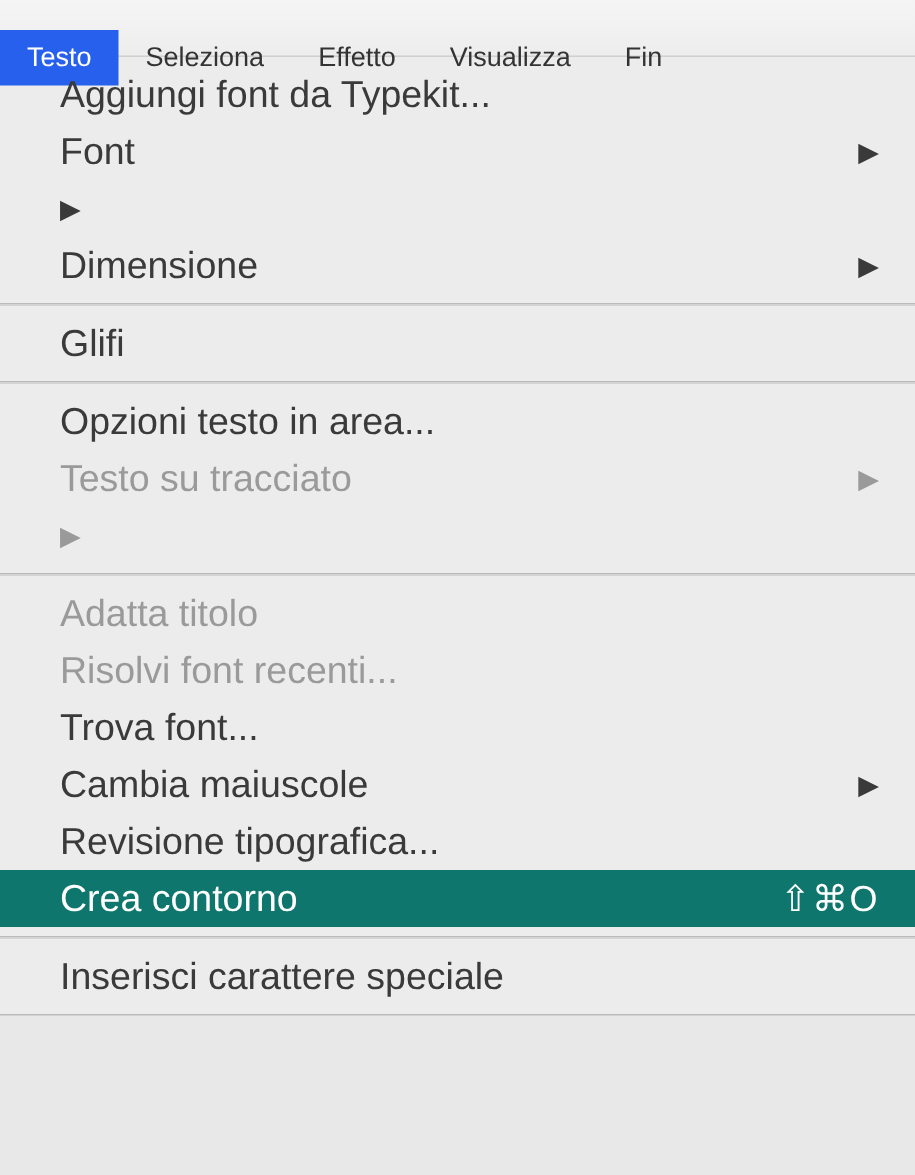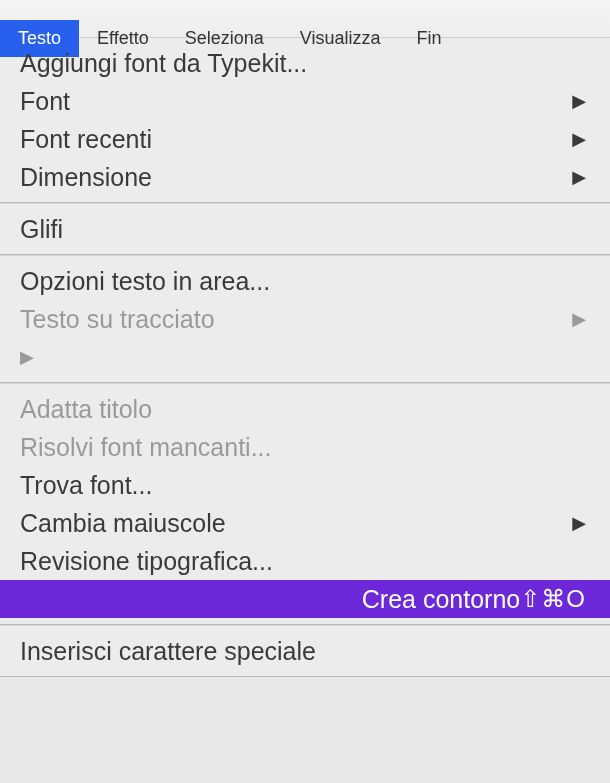--- a/index.html
+++ b/index.html
@@ -44,33 +44,32 @@
       border-top: 1px solid #d4d4d4;
       border-bottom: 1px solid #bababa;
     }
     .menu-section:first-child {
       border-top: none;
     }
     .menu-item {
       display: flex;
       align-items: center;
       justify-content: space-between;
-      padding: 4px 24px 4px 20px;
+      padding: 4px 24px 4px 40px;
       font-size: 25px;
       color: #3a3a3a;
       height: 38px;
       cursor: default;
     }
     .menu-item.disabled {
       color: #9a9a9a;
     }
     .menu-item.highlighted {
-      background: #6d28d9;
+      background: #0f766e;
       color: #fff;
-      text-align: right;
     }
     .menu-item .label {
       flex: 1;
     }
     .menu-item .arrow {
       font-size: 18px;
       color: #3a3a3a;
     }
     .menu-item.disabled .arrow {
       color: #9a9a9a;
@@ -81,38 +80,37 @@
     }
     .menu-item.highlighted .shortcut {
       color: #fff;
     }
   </style>
 </head>
 <body>
 
 <div class="menubar">
   <div class="menubar-item active">Testo</div>
+  <div class="menubar-item">Seleziona</div>
   <div class="menubar-item">Effetto</div>
-  <div class="menubar-item">Seleziona</div>
   <div class="menubar-item">Visualizza</div>
   <div class="menubar-item">Fin</div>
 </div>
 
 <div class="dropdown">
 
   <div class="menu-section">
     <div class="menu-item">
       <span class="label">Aggiungi font da Typekit...</span>
     </div>
     <div class="menu-item">
       <span class="label">Font</span>
       <span class="arrow">▶</span>
     </div>
     <div class="menu-item">
-      <span class="label">Font recenti</span>
       <span class="arrow">▶</span>
     </div>
     <div class="menu-item">
       <span class="label">Dimensione</span>
       <span class="arrow">▶</span>
     </div>
   </div>
 
   <div class="menu-section">
     <div class="menu-item">
@@ -131,21 +129,21 @@
     <div class="menu-item disabled">
       <span class="arrow">▶</span>
     </div>
   </div>
 
   <div class="menu-section">
     <div class="menu-item disabled">
       <span class="label">Adatta titolo</span>
     </div>
     <div class="menu-item disabled">
-      <span class="label">Risolvi font mancanti...</span>
+      <span class="label">Risolvi font recenti...</span>
     </div>
     <div class="menu-item">
       <span class="label">Trova font...</span>
     </div>
     <div class="menu-item">
       <span class="label">Cambia maiuscole</span>
       <span class="arrow">▶</span>
     </div>
     <div class="menu-item">
       <span class="label">Revisione tipografica...</span>

